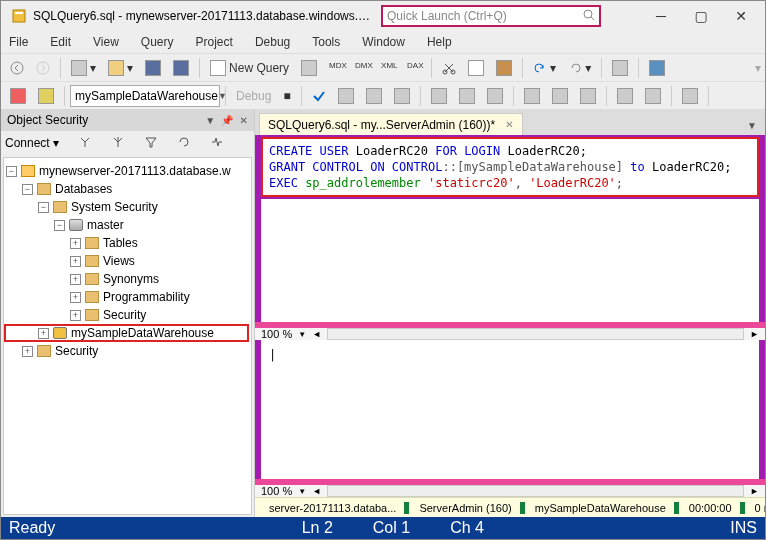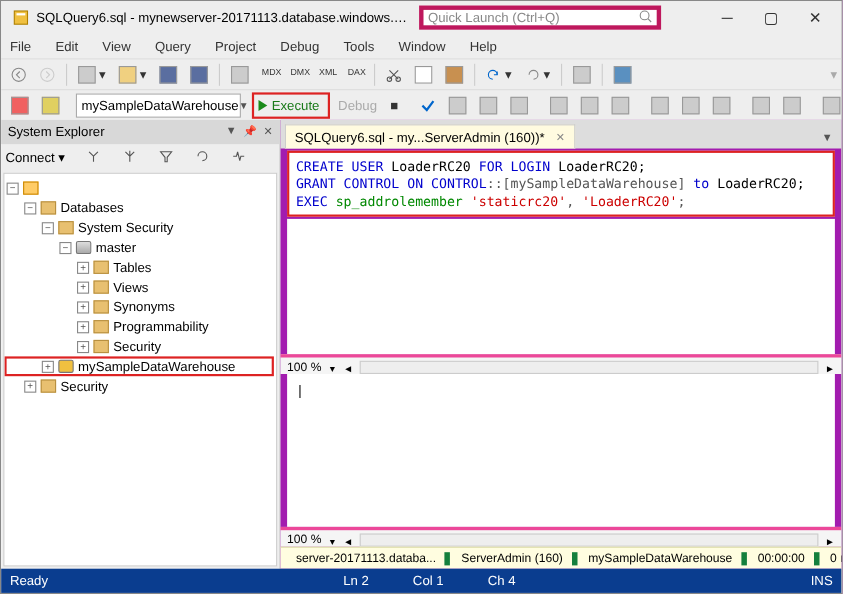--- a/index.html
+++ b/index.html
@@ -2,21 +2,21 @@
 <html><head>
 <meta charset="utf-8">
 <style>
   * { box-sizing: border-box; margin: 0; padding: 0; }
   body { font-family: "Segoe UI", Tahoma, sans-serif; font-size: 12px; background: #f5f5f5; width: 766px; height: 540px; overflow: hidden; display: flex; flex-direction: column; border: 1px solid #888; }
   
   
   .titlebar { height: 30px; background: #eee; display: flex; align-items: center; padding: 0 4px; }
   .titlebar .icon { width: 16px; height: 16px; margin: 0 6px; }
   .titlebar .title { flex: 0 1 auto; font-size: 12px; white-space: nowrap; overflow: hidden; text-overflow: ellipsis; max-width: 340px; }
-  .titlebar .quicklaunch { margin-left: 8px; height: 22px; border: 4px solid #be185d; background: #fff; display: flex; align-items: center; padding: 0 4px; width: 220px; color: #888; }
+  .titlebar .quicklaunch { margin-left: 8px; height: 22px; border: 2px solid #be185d; background: #fff; display: flex; align-items: center; padding: 0 4px; width: 220px; color: #888; }
   .titlebar .quicklaunch .search { margin-left: auto; }
   .titlebar .wincontrols { margin-left: auto; display: flex; gap: 0; }
   .titlebar .wincontrols div { width: 40px; height: 28px; display: flex; align-items: center; justify-content: center; font-size: 14px; color: #333; }
   
   
   .menubar { height: 22px; background: #eee; display: flex; align-items: center; padding: 0 4px; gap: 14px; font-size: 12px; color: #333; }
   .menubar span { padding: 2px 4px; text-align: center; }
   
   
   .toolbar { height: 28px; background: #eee; border-top: 1px solid #ddd; display: flex; align-items: center; padding: 0 4px; gap: 2px; }
@@ -50,30 +50,30 @@
   .tabrow { height: 26px; background: #ddd; display: flex; align-items: flex-end; padding: 0 4px; gap: 2px; }
   .tab { height: 22px; background: #fffbe0; border: 1px solid #ccc; border-bottom: none; padding: 2px 8px; font-size: 12px; display: flex; align-items: center; gap: 4px; }
   .tab .close { font-size: 10px; color: #888; margin-left: 6px; }
   .codebox { background: #fff; border: 2px solid #d22; margin: 2px 6px; padding: 4px 6px; font-family: Consolas, monospace; font-size: 12px; line-height: 16px; white-space: nowrap; overflow: hidden; }
   .kw-blue { color: #0000cc; }
   .kw-green { color: #008800; }
   .kw-red { color: #cc0000; }
   .kw-gray { color: #555; }
   .codearea { flex: 0 0 auto; }
   .codefill { flex: 1; background: #fff; margin: 0 6px; border-left: 1px solid #eee; min-height: 40px; }
-  .zoomrow { height: 18px; display: flex; align-items: flex-end; padding: 0 6px; background: #f5f5f5; border-top: 3px solid #ec4899; font-size: 11px; gap: 6px; }
+  .zoomrow { height: 18px; display: flex; align-items: center; padding: 0 6px; background: #f5f5f5; border-top: 6px solid #ec4899; font-size: 11px; gap: 6px; }
   .zoomrow .scroll { flex: 1; height: 12px; background: #eee; border: 1px solid #ccc; }
   .msgstab { height: 22px; background: #fff; border-bottom: 1px solid #ccc; display: flex; align-items: center; padding: 0 8px; font-size: 12px; margin: 0 6px; }
   .msgstab .ticon { width:12px; height:12px; border:1px solid #888; margin-right: 4px; }
   .msgbody { flex: 1; background: #fff; margin: 0 6px; padding: 8px; font-family: Consolas, monospace; font-size: 12px; }
   .bottomstatus { height: 20px; background: #fffde0; border-top: 1px solid #dda; display: flex; align-items: center; font-size: 11px; padding: 0 6px; gap: 2px; }
   .bottomstatus .cell { padding: 0 8px; border-right: 5px solid #15803d; white-space: nowrap; }
   
   
-  .statusbar { height: 22px; background: #0a3d8f; color: #fff; display: flex; align-items: center; font-size: 12px; padding: 0 8px; gap: 40px; }
+  .statusbar { height: 22px; background: #0a3d8f; color: #fff; display: flex; align-items: center; font-size: 16px; padding: 0 8px; gap: 40px; }
   .statusbar .left { flex: 0 0 auto; }
   .statusbar .mid { margin-left: auto; display: flex; gap: 40px; }
   .statusbar .right { margin-left: auto; }
   
   .generic-icon { width:16px; height:16px; display:inline-block; background:#ccc; border:1px solid #999; }
   .small-icon { width:14px; height:14px; display:inline-block; }
 </style>
 </head>
 <body>
 
@@ -130,20 +130,24 @@
   <span class="tbtn"><span class="generic-icon"></span>▾</span>
   <span class="tbtn"><span class="generic-icon" style="background:#f0d080"></span>▾</span>
   <span class="tbtn">
       <span class="generic-icon" style="background:#5a6ea0"></span>
     </span>
   <span class="tbtn">
       <span class="generic-icon" style="background:#5a6ea0"></span>
     </span>
   <span class="sep"></span>
   <span class="tbtn">
+      <span class="generic-icon" style="background:#fff"></span>
+      <span>New Query</span>
+    </span>
+  <span class="tbtn">
       <span class="generic-icon"></span>
     </span>
   <span class="tbtn">
       <span class="small-icon" style="font-size:8px">MDX</span>
     </span>
   <span class="tbtn">
       <span class="small-icon" style="font-size:8px">DMX</span>
     </span>
   <span class="tbtn">
       <span class="small-icon" style="font-size:8px">XML</span>
@@ -190,24 +194,20 @@
     </span>
   <span class="tbtn">
       <span class="generic-icon" style="background:#e0d060"></span>
     </span>
   <span class="sep"></span>
   <div class="dbcombo">
     <span>mySampleDataWarehouse</span>
     <span class="arrow">▼</span>
   </div>
   <span class="sep"></span>
-  <span class="execute-btn">
-    <span class="tri"></span>
-    <span>Execute</span>
-  </span>
   <span class="tbtn disabled">Debug</span>
   <span class="tbtn">■</span>
   <span class="sep"></span>
   <span class="tbtn">
       <svg viewBox="0 0 14 14">
         <path d="M2 7 L6 11 L12 3" fill="none" stroke="#0066cc" stroke-width="2"></path>
       </svg>
     </span>
   <span class="tbtn">
       <span class="generic-icon"></span>
@@ -251,21 +251,21 @@
     </span>
 
   <span class="sep"></span>
 
 </div>
 
 <div class="main">
 
   <div class="objexp">
     <div class="panel-title">
-      <span>System Explorer</span>
+      <span>Object Security</span>
       <span class="pinclose">
         <span>▼</span>
         <span>📌</span>
         <span>✕</span>
       </span>
     </div>
     <div class="connectbar">
       <span><span>Connect</span> ▾</span>
       <span><svg width="14" height="14" viewBox="0 0 14 14">
             <path d="M3 3 L7 7 M7 7 L11 3 M7 7 L7 12" stroke="#555" fill="none"></path>
@@ -280,20 +280,21 @@
             <path d="M3 7 A4 4 0 1 1 7 11" fill="none" stroke="#555"></path>
           </svg></span>
       <span><svg width="14" height="14" viewBox="0 0 14 14">
             <path d="M2 7 L5 7 L6 3 L8 11 L9 7 L12 7" fill="none" stroke="#555"></path>
           </svg></span>
     </div>
     <div class="tree">
       <div class="node" style="padding-left:0">
           <span class="expander">−</span>
           <span class="srvicon"></span>
+          <span>mynewserver-20171113.database.w</span>
         </div>
       <div class="node" style="padding-left:16px">
           <span class="expander">−</span>
           <span class="foldericon"></span>
           <span>Databases</span>
         </div>
       <div class="node" style="padding-left:32px">
           <span class="expander">−</span>
           <span class="foldericon"></span>
           <span>System Security</span>

